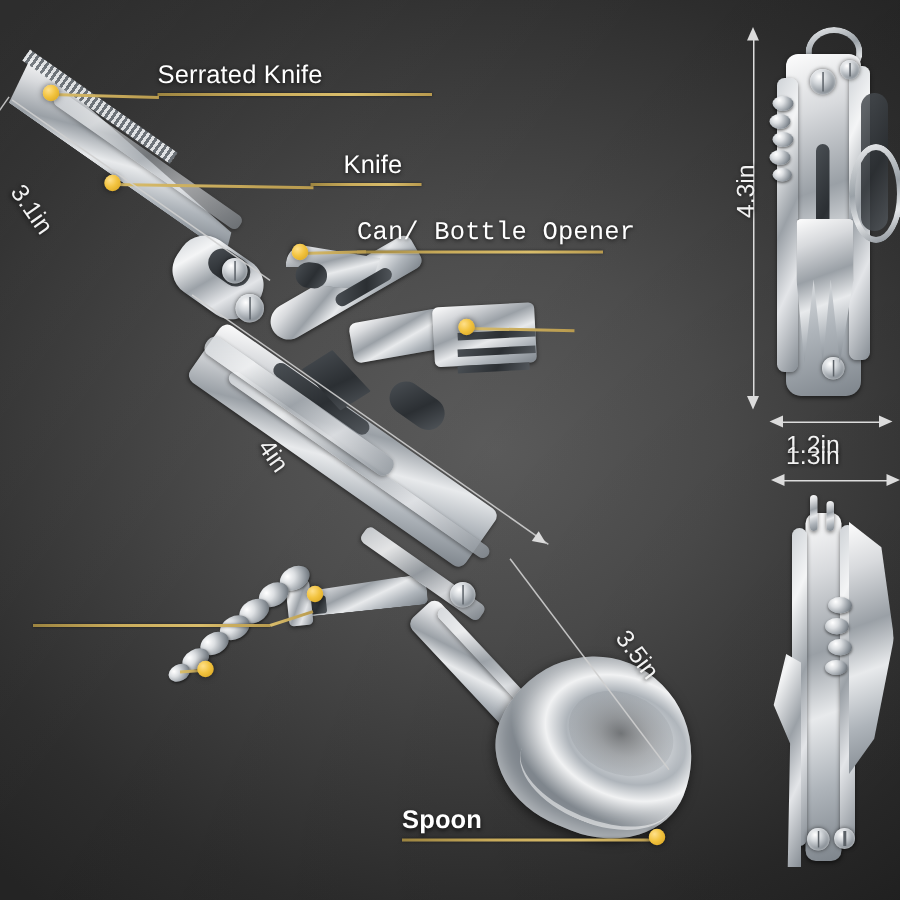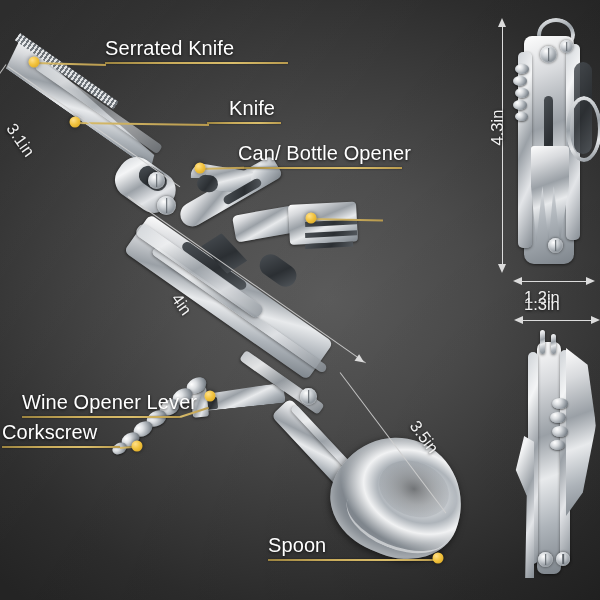--- a/index.html
+++ b/index.html
@@ -16,21 +16,21 @@
   #stage:before{
     content:"";position:absolute;inset:0;
     background:linear-gradient(128deg, rgba(255,255,255,.045) 0%, rgba(255,255,255,0) 42%, rgba(0,0,0,.16) 100%);
     pointer-events:none;
   }
 
   
   .callout{position:absolute;}
   .callout .txt{
     position:absolute;white-space:nowrap;color:#fff;
-    font-size:20px;letter-spacing:.1px;
+    font-size:17px;letter-spacing:.1px;
     text-shadow:0 1px 3px rgba(0,0,0,.75);
     bottom:4px;
     margin-top:30px;
   }
   .callout .rule{
     position:absolute;left:0;bottom:0;height:1.6px;
     background:linear-gradient(90deg,#9c8440 0%,#c9ab5a 35%,#d9bd6b 70%,#b89a4e 100%);
     box-shadow:0 0 2px rgba(0,0,0,.5);
   }
   .dot{
@@ -233,46 +233,41 @@
   <div class="lead" style="left:34px;top:62px;width:72px;transform:rotate(1.6deg);"></div>
   <div class="dot" style="left:34px;top:62px;"></div>
 
   <div class="callout" style="left:213px;top:88px;width:68px;height:36px;">
     <span class="txt" style="left:16px;">Knife</span>
     <span class="rule" style="left:-6px;width:74px;"></span>
   </div>
   <div class="lead" style="left:75px;top:122px;width:134px;transform:rotate(.9deg);"></div>
   <div class="dot" style="left:75px;top:122px;"></div>
 
-  <div class="callout" style="left:238px;top:133px;width:164px;height:36px;">
+  <div class="callout" style="left:238px;top:133px;width:164px;height:36px;font-family:Liberation Mono, monospace;">
     <span class="txt" style="left:0;">Can/ Bottle Opener</span>
     <span class="rule" style="width:164px;"></span>
   </div>
   <div class="lead" style="left:200px;top:168px;width:44px;transform:rotate(-1.5deg);"></div>
   <div class="dot" style="left:200px;top:168px;"></div>
 
   <div class="lead" style="left:311px;top:218px;width:72px;transform:rotate(1.2deg);"></div>
   <div class="dot" style="left:311px;top:218px;"></div>
 
   <div class="callout" style="left:22px;top:382px;width:158px;height:36px;">
-    <span class="txt" style="left:0;">Wine Opener Lever</span>
     <span class="rule" style="width:158px;"></span>
   </div>
   <div class="lead" style="left:180px;top:416px;width:30px;transform:rotate(-18deg);"></div>
   <div class="dot" style="left:210px;top:396px;"></div>
 
-  <div class="callout" style="left:2px;top:412px;width:118px;height:36px;">
-    <span class="txt" style="left:0;">Corkscrew</span>
-    <span class="rule" style="width:118px;"></span>
-  </div>
   <div class="lead" style="left:120px;top:447px;width:17px;transform:rotate(-4deg);"></div>
   <div class="dot" style="left:137px;top:446px;"></div>
 
   <div class="callout" style="left:268px;top:525px;width:170px;height:36px;">
-    <span class="txt" style="left:0;">Spoon</span>
+    <span class="txt" style="left:0;font-weight:bold;">Spoon</span>
     <span class="rule" style="width:170px;"></span>
   </div>
   <div class="dot" style="left:438px;top:558px;"></div>
 
   <div class="guide" style="left:8px;top:66px;width:210px;transform:rotate(35deg);"></div>
   <div class="guide" style="left:6px;top:64px;width:14px;transform:rotate(125deg);"></div>
   <div class="dimtxt" style="left:18px;top:120px;transform:rotate(55deg);transform-origin:0 0;">3.1in</div>
 
   <div class="guide" style="left:128px;top:196px;width:290px;transform:rotate(35deg);"></div>
   <div class="arrow r" style="left:356px;top:356px;transform:rotate(35deg);"></div>

